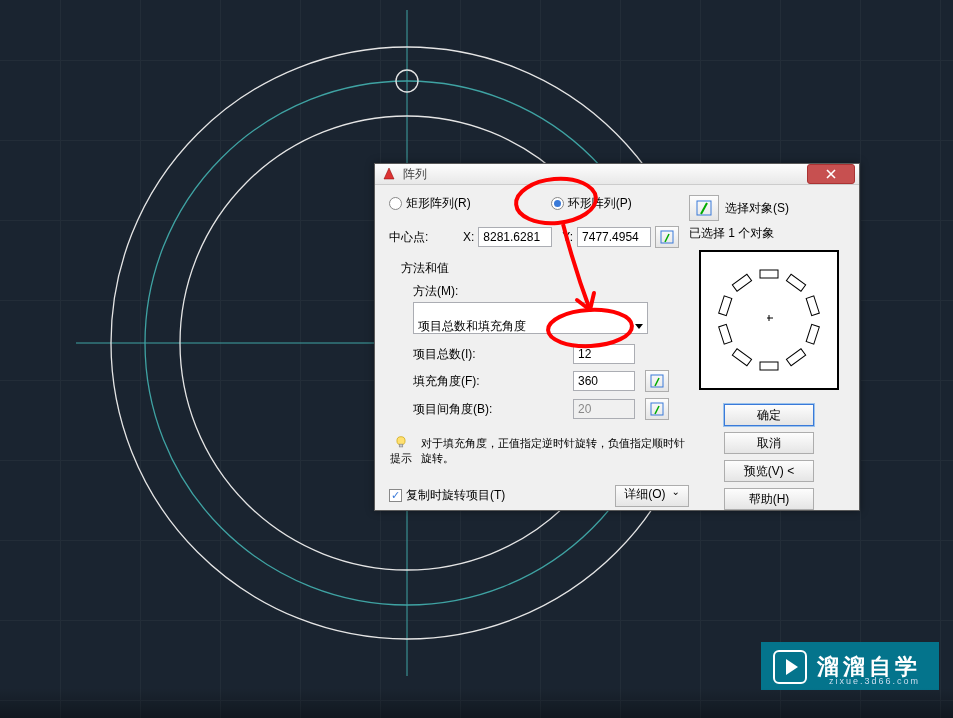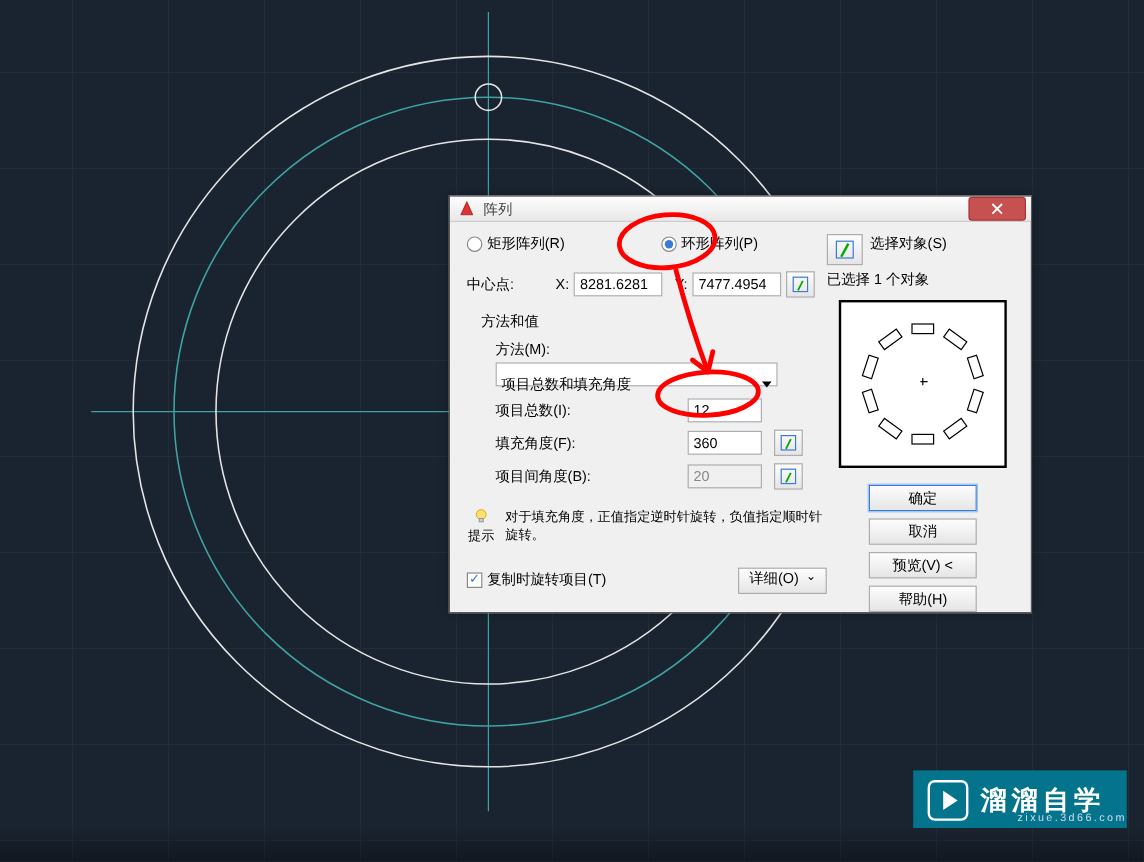--- a/index.html
+++ b/index.html
@@ -94,21 +94,21 @@
     background:linear-gradient(#fdfdfd,#e5e5e5);
     display:flex; align-items:center; justify-content:center;
     margin-left:4px; cursor:pointer;
   }
   .pickbtn svg { display:block; }
   .fieldgroup { margin-left:12px; margin-top:4px; }
   .fieldrow { display:flex; align-items:center; margin-bottom:6px; }
   .fieldrow .flabel { width:120px; }
   .select {
     border:1px solid #abadb3; background:#fff;
-    height:20px; width:235px;
+    height:32px; width:235px;
     display:flex; align-items:center; justify-content:space-between;
     padding:16px 2px 0 4px;
   }
   .select .tri { width:0;height:0;border-left:4px solid transparent;border-right:4px solid transparent;border-top:5px solid #000; margin-right:2px;}
   .tip-row { display:flex; align-items:flex-start; margin-top:10px; }
   .bulb {
     width:24px; height:30px;
     display:flex; flex-direction:column; align-items:center; justify-content:center;
     margin-right:8px;
   }
@@ -118,21 +118,21 @@
   .checkbox { width:13px; height:13px; border:1px solid #888; background:#fff; display:flex; align-items:center; justify-content:center; margin-right:4px; }
   .checkbox.checked:after { content:"✓"; font-size:11px; color:#3a7ad9; line-height:1; }
   .detailsbtn {
     border:1px solid #adadad;
     background:linear-gradient(#fdfdfd,#e5e5e5);
     height:22px; padding:0 8px;
     display:flex; align-items:flex-start; cursor:pointer;
     margin-left:auto;
   }
   .detailsbtn .chev { margin-left:6px; font-size:10px; }
-  .selobj-row { display:flex; align-items:flex-start; margin-bottom:4px; }
+  .selobj-row { display:flex; align-items:center; margin-bottom:4px; }
   .selobj-row .pickbtn { width:30px; height:26px; margin:0 6px 0 0; }
   .preview-box {
     width:140px; height:140px;
     border:2px solid #000; background:#fff;
     position:relative;
     margin-top:4px;
   }
   .action-buttons { display:flex; flex-direction:column; gap:6px; margin-top:14px; width:90px; }
   .btn {
     border:1px solid #adadad;
@@ -146,21 +146,21 @@
     position:absolute;
     right:14px; bottom:28px;
     background:#04748c;
     color:#fff;
     padding:8px 18px 6px 12px;
     display:flex; align-items:center;
     gap:10px;
     font-size:22px; font-weight:bold;
     letter-spacing:4px;
   }
-  .watermark .sub { position:absolute; bottom:4px; right:0; font-size:9px; letter-spacing:2px; color:#cde; font-weight:normal;}
+  .watermark .sub { position:absolute; bottom:4px; right:19px; font-size:9px; letter-spacing:2px; color:#cde; font-weight:normal;}
   .wm-icon {
     width:34px; height:34px; border:2px solid #fff; border-radius:6px;
     display:flex; align-items:center; justify-content:center;
   }
   .wm-icon .tri { width:0;height:0;border-top:8px solid transparent;border-bottom:8px solid transparent;border-left:12px solid #fff; margin-left:3px;}
   
   .bottom-shadow { position:absolute; left:0; right:0; bottom:0; height:30px; background:linear-gradient(transparent, rgba(0,0,0,.35)); }
   
   .annot { position:absolute; inset:0; pointer-events:none; }
 </style>

